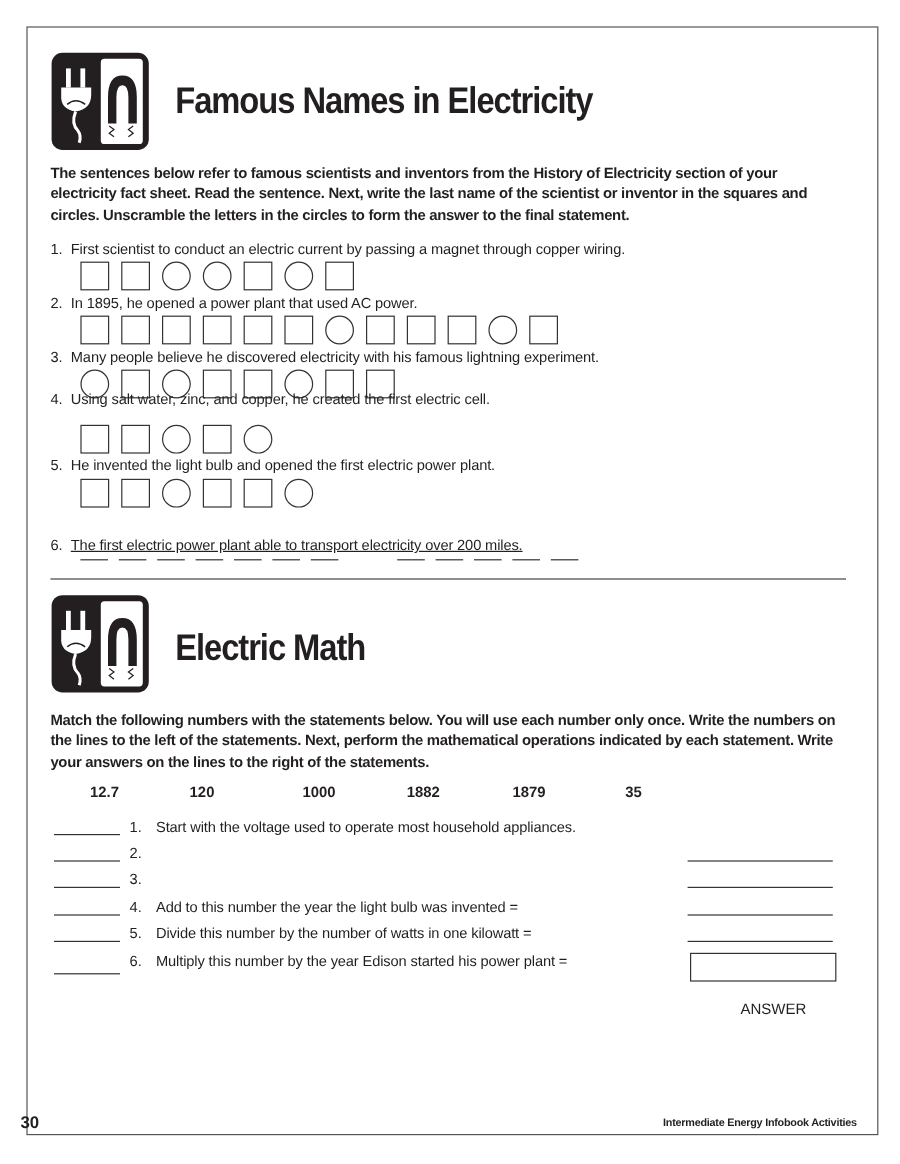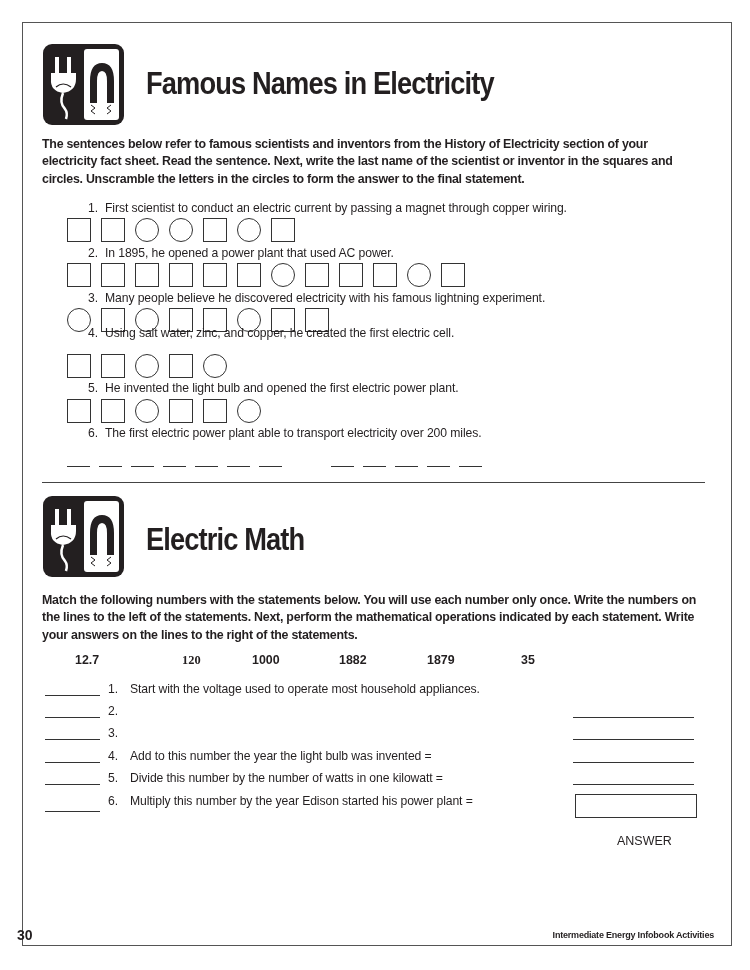--- a/index.html
+++ b/index.html
@@ -2,21 +2,21 @@
 <html><head>
 <meta charset="utf-8">
 <style>
   * { box-sizing: border-box; margin: 0; padding: 0; }
   html, body { width: 750px; height: 970px; background: #fff; overflow: hidden; }
   body { position: relative; font-family: "Liberation Sans", sans-serif; color: #231f20; }
   .frame { position: absolute; left: 22px; top: 22px; width: 710px; height: 924px; border: 1.5px solid #555; }
   .icon { position: absolute; width: 83px; height: 83px; }
   .title { position: absolute; font-family: "Liberation Sans", sans-serif; font-weight: bold; font-size: 31px; letter-spacing: -1px; color: #231f20; transform: scaleX(0.88); transform-origin: left center; white-space: nowrap; }
   .intro { position: absolute; left: 42px; width: 660px; font-weight: bold; font-size: 12.4px; line-height: 17.3px; letter-spacing: -0.25px; }
-  .q { position: absolute; left: 42px; font-size: 12.2px; white-space: nowrap; letter-spacing: -0.1px; margin-left: 46px; }
+  .q { position: absolute; left: 42px; font-size: 12.2px; white-space: nowrap; letter-spacing: -0.1px; }
   .q .num { display: inline-block; width: 17px; }
   .boxes { position: absolute; left: 67px; display: flex; }
   .cell { width: 24px; height: 24px; border: 1.3px solid #333; margin-right: 10px; background: #fff; }
   .cell.circle { border-radius: 50%; }
   .blanks { position: absolute; top: 466px; display: flex; }
   .blank { width: 23px; height: 0; border-bottom: 1.3px solid #333; margin-right: 9px; }
   .hr { position: absolute; left: 42px; top: 482px; width: 663px; height: 0; border-top: 1.5px solid #444; }
   .numbers { position: absolute; top: 653px; left: 0; width: 736px; height: 16px; }
   .numbers span { position: absolute; font-weight: bold; font-size: 12.4px; }
   .mrow { position: absolute; left: 45px; height: 18px; width: 660px; }
@@ -112,21 +112,21 @@
 </div>
 <div class="boxes" style="top:399px;">
     <div class="cell"></div>
     <div class="cell"></div>
     <div class="cell circle"></div>
     <div class="cell"></div>
     <div class="cell"></div>
     <div class="cell circle"></div>
   </div>
 
-<div class="q" style="top:426px;">
+<div class="q" style="top:447px;text-decoration:underline;">
   <span class="num">6.</span><span>The first electric power plant able to transport electricity over 200 miles.</span>
 </div>
 <div class="blanks" style="left:67px;">
     <div class="blank"></div>
     <div class="blank"></div>
     <div class="blank"></div>
     <div class="blank"></div>
     <div class="blank"></div>
     <div class="blank"></div>
     <div class="blank"></div>
@@ -151,21 +151,21 @@
   <path d="M21 50 Q17 60 23 66 Q26 70 24 76" stroke="#fff" stroke-width="2.5" fill="none"></path>
   <path d="M48 60 V38 Q48 20 60 20 Q72 20 72 38 V60 H65 V38 Q65 28 60 28 Q55 28 55 38 V60 Z" fill="#231f20"></path>
   <path d="M49 62 l4 3 l-4 3 l4 3 M69 62 l-4 3 l4 3 l-4 3" stroke="#231f20" stroke-width="1" fill="none"></path>
 </svg>
 <div class="title" style="left:146px; top:522px;">Electric Math</div>
 
 <div class="intro" style="top:592px;">Match the following numbers with the statements below. You will use each number only once. Write the numbers on the lines to the left of the statements. Next, perform the mathematical operations indicated by each statement. Write your answers on the lines to the right of the statements.</div>
 
 <div class="numbers">
   <span style="left:75px;">12.7</span>
-  <span style="left:182px;font-family:Liberation Serif, serif;">120</span>
+  <span style="left:158px;">120</span>
   <span style="left:252px;">1000</span>
   <span style="left:339px;">1882</span>
   <span style="left:427px;">1879</span>
   <span style="left:521px;">35</span>
 </div>
 
 <div class="mrow" style="top:682px;">
   <div class="lblank"></div>
   <span class="mnum">1.</span>
   <span class="mtext">Start with the voltage used to operate most household appliances.</span>

